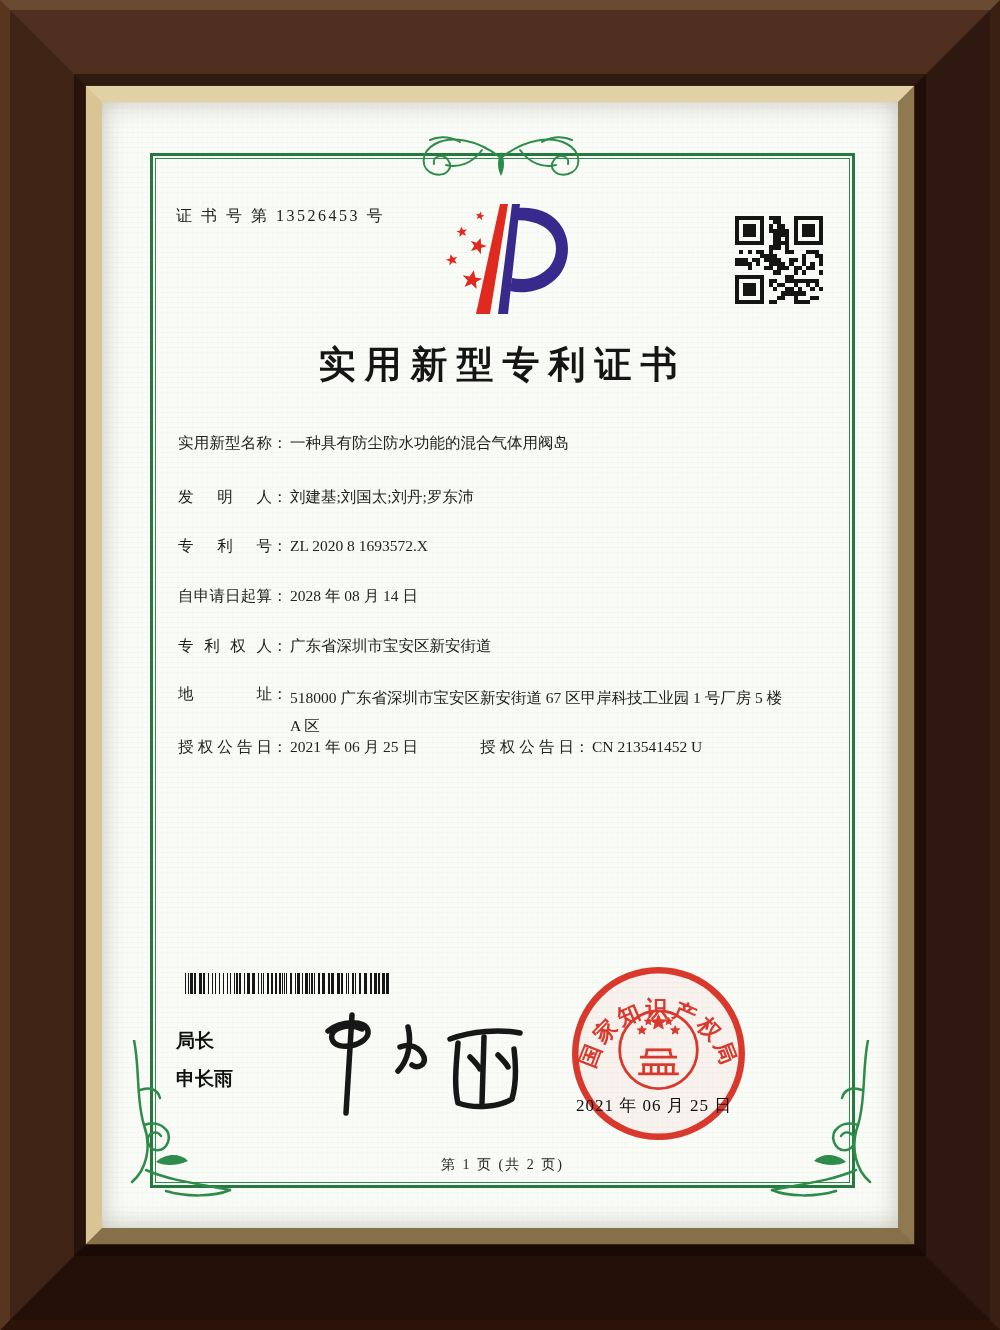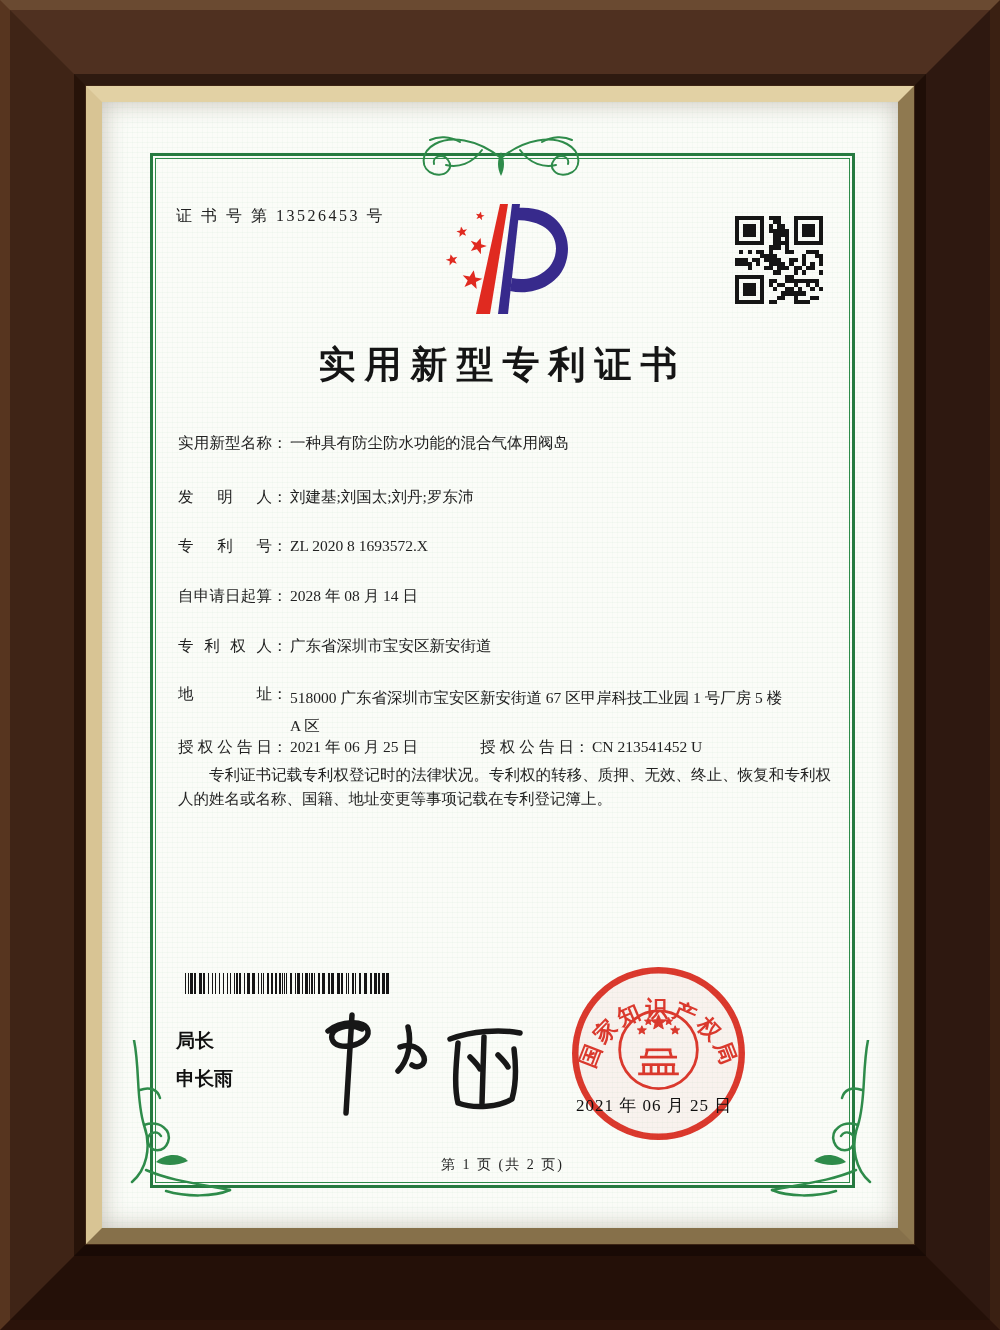--- a/index.html
+++ b/index.html
@@ -586,21 +586,20 @@
     </div>
     <div class="abs frow" style="top:684px;">
       <span class="flabel">地址</span><span class="fcolon">：</span><span class="fvalue addr-value">518000 广东省深圳市宝安区新安街道 67 区甲岸科技工业园 1 号厂房 5 楼 A 区</span>
     </div>
     <div class="abs frow" style="top:737px;">
       <span><span class="flabel">授权公告日</span><span class="fcolon">：</span><span class="fvalue">2021 年 06 月 25 日</span></span>
       <span class="grant-no"><span class="flabel">授权公告日</span><span class="fcolon">：</span><span class="fvalue">CN 213541452 U</span></span>
     </div>
 
     <div class="abs body-block">
-      <p>专利证书记载专利权登记时的法律状况。专利权的转移、质押、无效、终止、恢复和专利权人的姓名或名称、国籍、地址变更等事项记载在专利登记簿上。</p>
     </div>
 
     <div class="abs barcode">
         <span style="width: 1px; margin-right: 2px;"></span>
         <span style="width: 1px; margin-right: 1px;"></span>
         <span style="width: 3px; margin-right: 1px;"></span>
         <span style="width: 2px; margin-right: 3px;"></span>
         <span style="width: 3px; margin-right: 1px;"></span>
         <span style="width: 2px; margin-right: 3px;"></span>
         <span style="width: 1px; margin-right: 3px;"></span>

